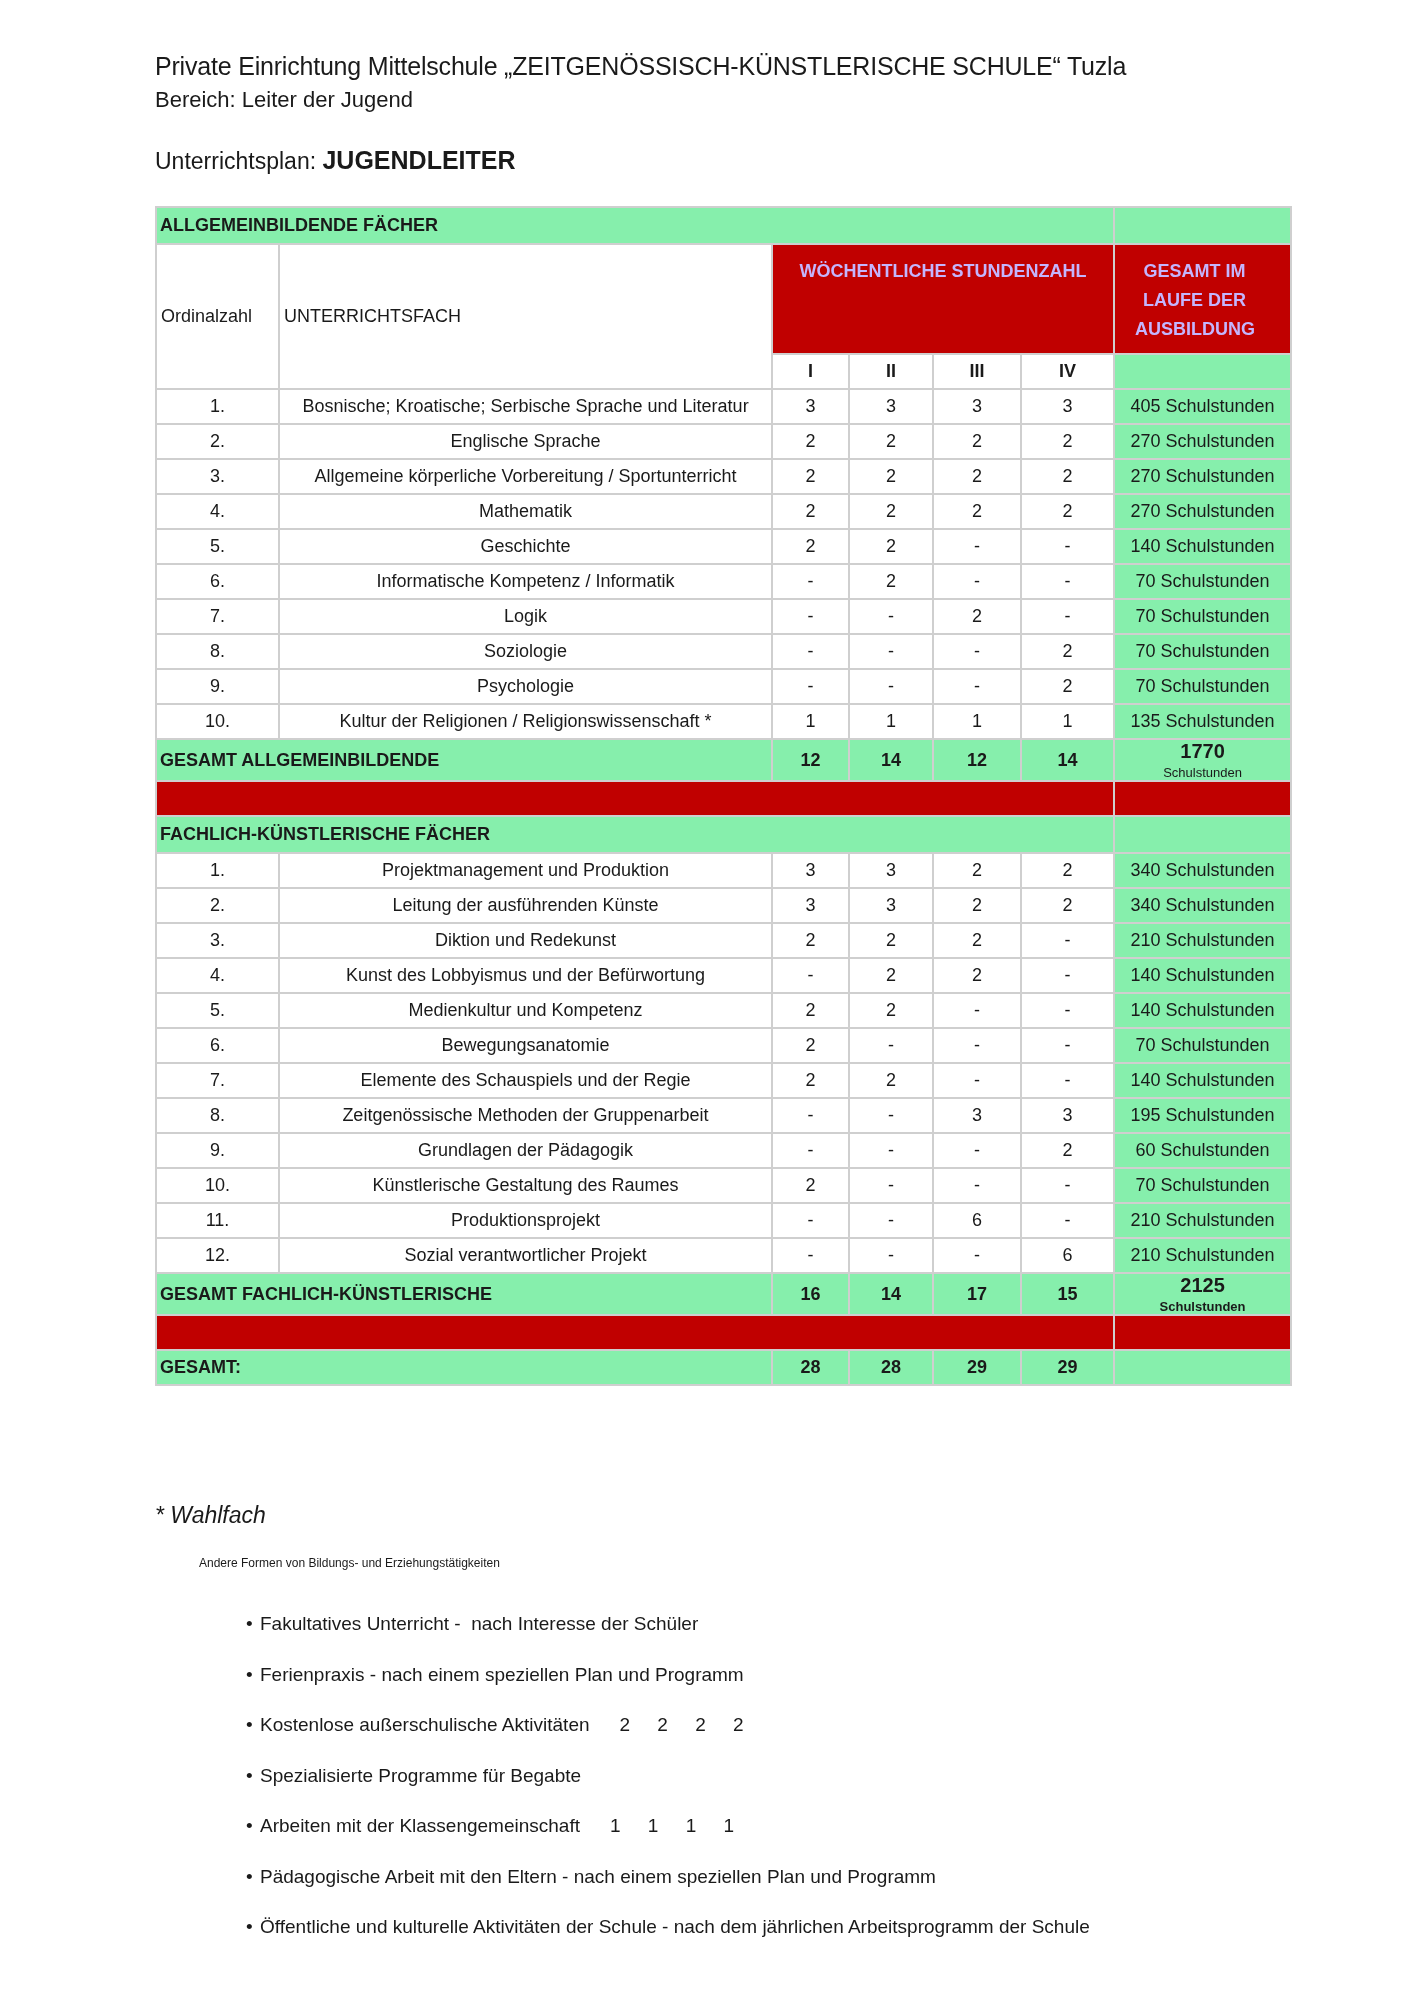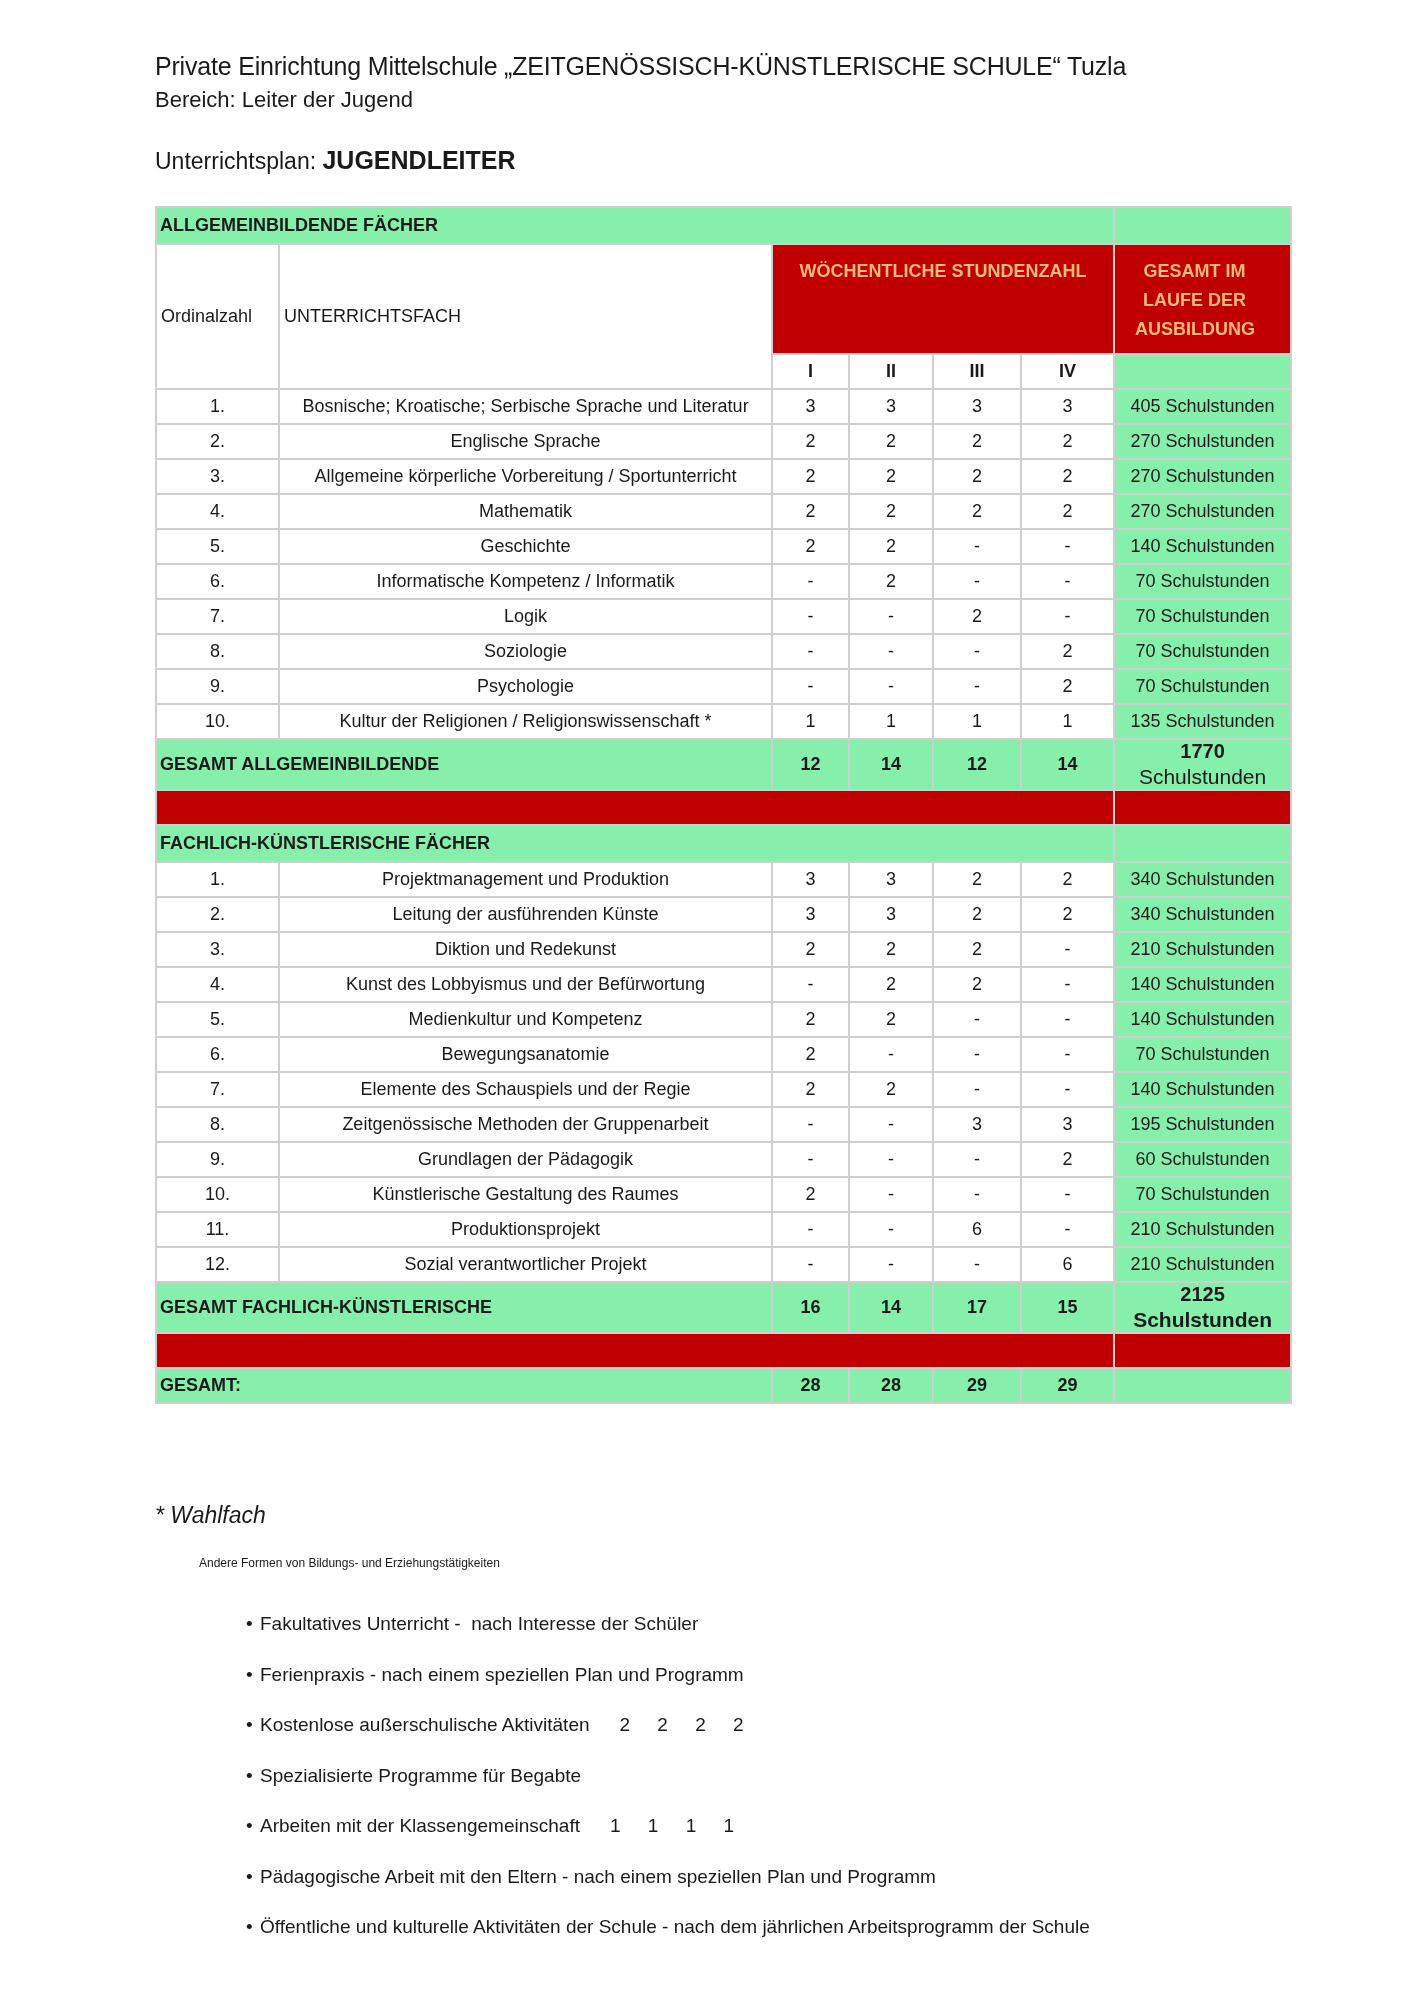--- a/index.html
+++ b/index.html
@@ -15,33 +15,33 @@
   table.plan {
     position: absolute; left: 155px; top: 206px;
     border-collapse: collapse; table-layout: fixed;
     width: 1135px;
   }
   table.plan td {
     border: 2px solid #cfcfcf; padding: 0; font-size: 18px; text-align: center;
     vertical-align: middle; height: 33px; overflow: hidden; white-space: nowrap;
   }
   .g { background: #86efac; }
-  .r { background: #c00000; color: #fdba74; }
+  .r { background: #c00000; color: #c4b5fd; }
   .w { background: #ffffff; }
   td.left { text-align: left; padding-left: 4px; }
   .sec-title { font-weight: bold; font-size: 18px; text-align: left !important; padding-left: 3px !important; height: 35px !important; }
   .hdr-red { font-weight: bold; font-size: 19px; vertical-align: top !important; padding-top: 12px !important; line-height: 29px; }
   .roman { font-weight: bold; font-size: 19px; }
   .ord-head { font-size: 19px; text-align: left !important; padding-left: 4px !important; }
   .subj-head { font-size: 21px; text-align: left !important; padding-left: 4px !important; }
   .sum-row td { height: 62px; vertical-align: top; padding-top: 8px; }
   .sum-label { font-weight: bold; font-size: 19px; text-align: left !important; padding-left: 3px !important; }
   .sum-num { font-weight: bold; font-size: 19px; }
   .sum-total b { font-size: 20px; display: block; }
-  .sum-total span { font-size: 21px; display: block; margin-top: 2px; }
+  .sum-total span { font-size: 13px; display: block; margin-top: 2px; }
   .sum-total.boldunit span { font-weight: bold; }
   .spacer-row td { height: 33px; }
   .grand-row td { height: 48px; }
   .grand-label { font-weight: bold; font-size: 29px; text-align: left !important; padding-left: 3px !important; }
   .grand-num { font-weight: bold; font-size: 30px; }
   .hours { font-size: 18px; margin-left: 36px; }
 
   .footnote { position: absolute; left: 155px; top: 1502px; font-size: 23px; font-style: italic; }
   .other-title { position: absolute; left: 155px; top: 1556px; font-size: 12px; margin-left: 44px; }
   .bullets { position: absolute; left: 238px; top: 1605px; margin: 8px; padding: 0; list-style: none; }

